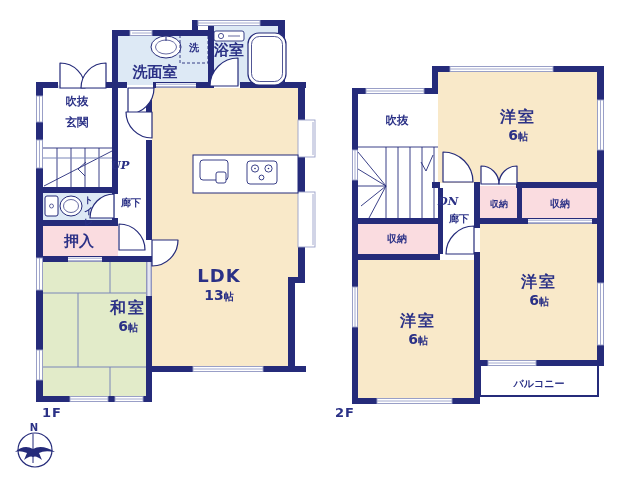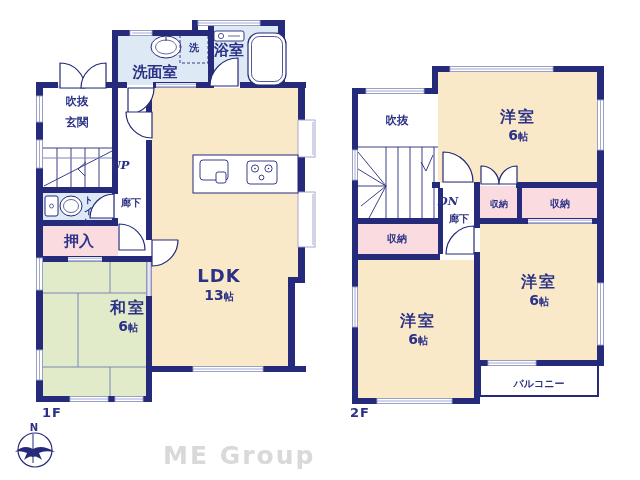--- a/index.html
+++ b/index.html
@@ -286,18 +286,17 @@
   </div>
   <div class="lbl roomblock" style="left:539px;top:291px;">
     <span class="rname">洋室</span>
     <span class="rsize"><span class="num">6</span><span class="unit">帖</span></span>
   </div>
   <div class="lbl roomblock" style="left:418px;top:330px;">
     <span class="rname">洋室</span>
     <span class="rsize"><span class="num">6</span><span class="unit">帖</span></span>
   </div>
   <div class="lbl fs10" style="left:539px;top:384px;">バルコニー</div>
-  <div class="lbl floor-tag" style="left:350px;top:406px;">2F</div>
+  <div class="lbl floor-tag" style="left:335px;top:406px;">2F</div>
 
   <div class="lbl compass-n" style="left:34px;top:428px;">N</div>
-  <div class="watermark">ME Group</div>
 
 </div>
 
 </body></html>

